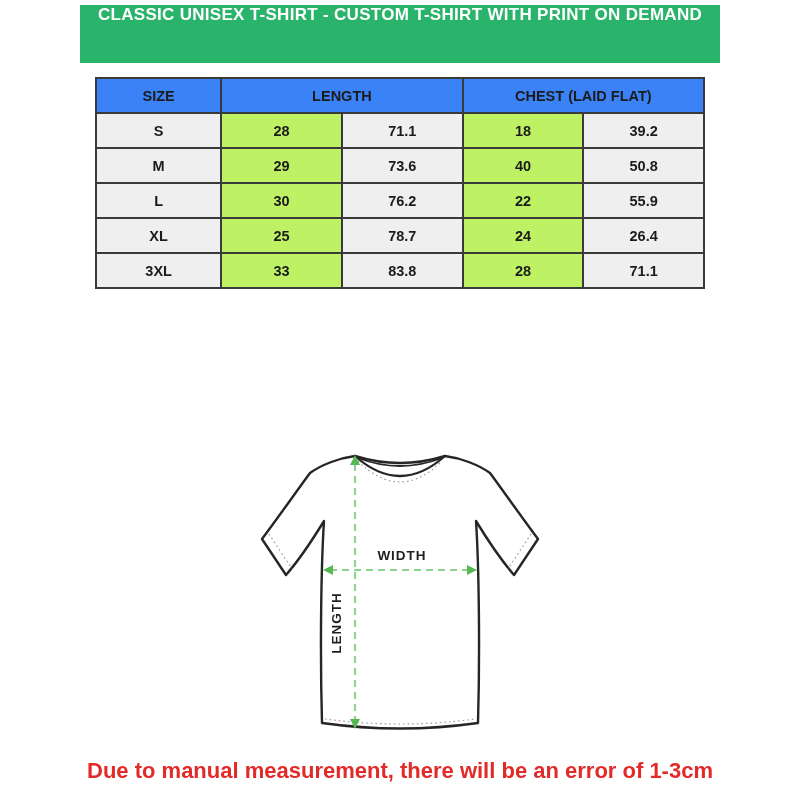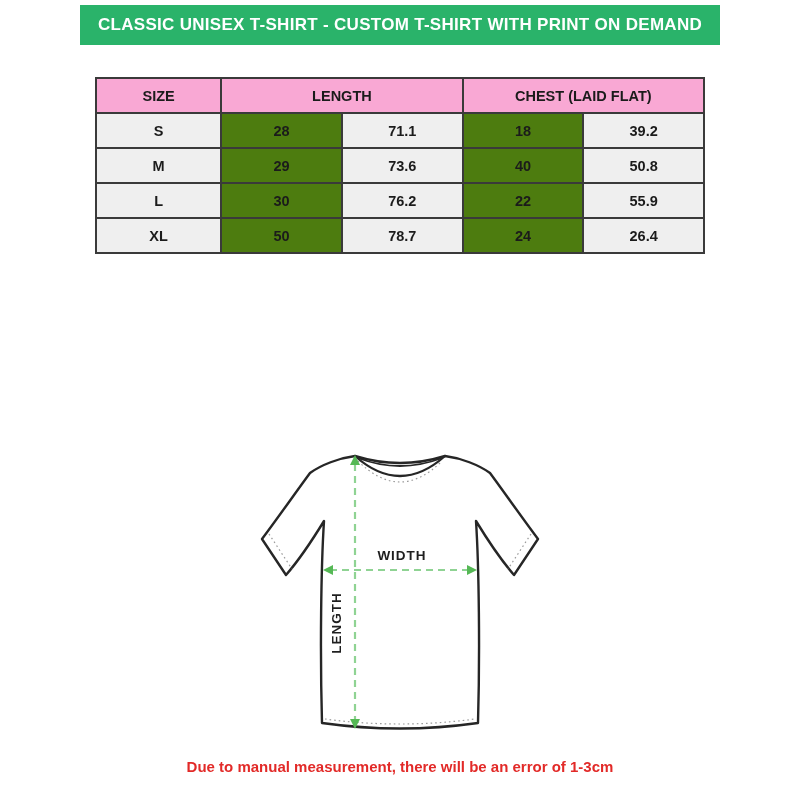--- a/index.html
+++ b/index.html
@@ -15,24 +15,24 @@
     background: #ffffff;
     overflow: hidden;
   }
 
   
   .banner {
     position: absolute;
     left: 80px;
     top: 5px;
     width: 640px;
-    height: 40px;
+    height: 58px;
     background: #2ab36a;
     display: flex;
-    align-items: center;
+    align-items: flex-start;
     justify-content: center;
   }
   .banner-title {
     color: #ffffff;
     font-size: 17px;
     font-weight: 700;
     letter-spacing: 0.3px;
     white-space: nowrap;
   }
 
@@ -50,41 +50,41 @@
   .size-table th, .size-table td {
     border: 2px solid #3a3a3a;
     height: 33px;
     text-align: center;
     vertical-align: middle;
     font-size: 14.5px;
     font-weight: 700;
     color: #1b1b1b;
     padding: 0;
   }
-  .size-table th { background: #f9a8d4; }
+  .size-table th { background: #3b82f6; }
   .cell-gray  { background: #efefef; }
-  .cell-white { background: #4d7c0f; }
+  .cell-white { background: #bef264; }
 
   
   .diagram {
     position: absolute;
     left: 255px;
     top: 442px;
     width: 290px;
     height: 300px;
   }
 
   
   .footnote {
     position: absolute;
     left: 0;
     top: 758px;
     width: 800px;
     text-align: center;
-    font-size: 15px;
+    font-size: 22px;
     font-weight: 700;
     color: #e22a28;
   }
 </style>
 </head>
 <body>
 
 <div class="page">
 
   <div class="banner">
@@ -123,24 +123,31 @@
       </tr>
       <tr>
         <td class="cell-gray">L</td>
         <td class="cell-white">30</td>
         <td class="cell-gray">76.2</td>
         <td class="cell-white">22</td>
         <td class="cell-gray">55.9</td>
       </tr>
       <tr>
         <td class="cell-gray">XL</td>
-        <td class="cell-white">50</td>
+        <td class="cell-white">25</td>
         <td class="cell-gray">78.7</td>
         <td class="cell-white">24</td>
         <td class="cell-gray">26.4</td>
+      </tr>
+      <tr>
+        <td class="cell-gray">3XL</td>
+        <td class="cell-white">33</td>
+        <td class="cell-gray">83.8</td>
+        <td class="cell-white">28</td>
+        <td class="cell-gray">71.1</td>
       </tr>
     </tbody>
   </table>
 
   <svg class="diagram" viewBox="0 0 290 300" xmlns="http://www.w3.org/2000/svg">
 
     <path d="M 100 14
          C 84 16 66 23 55 31
          C 41 50 22 77 7 97
          L 31 133

